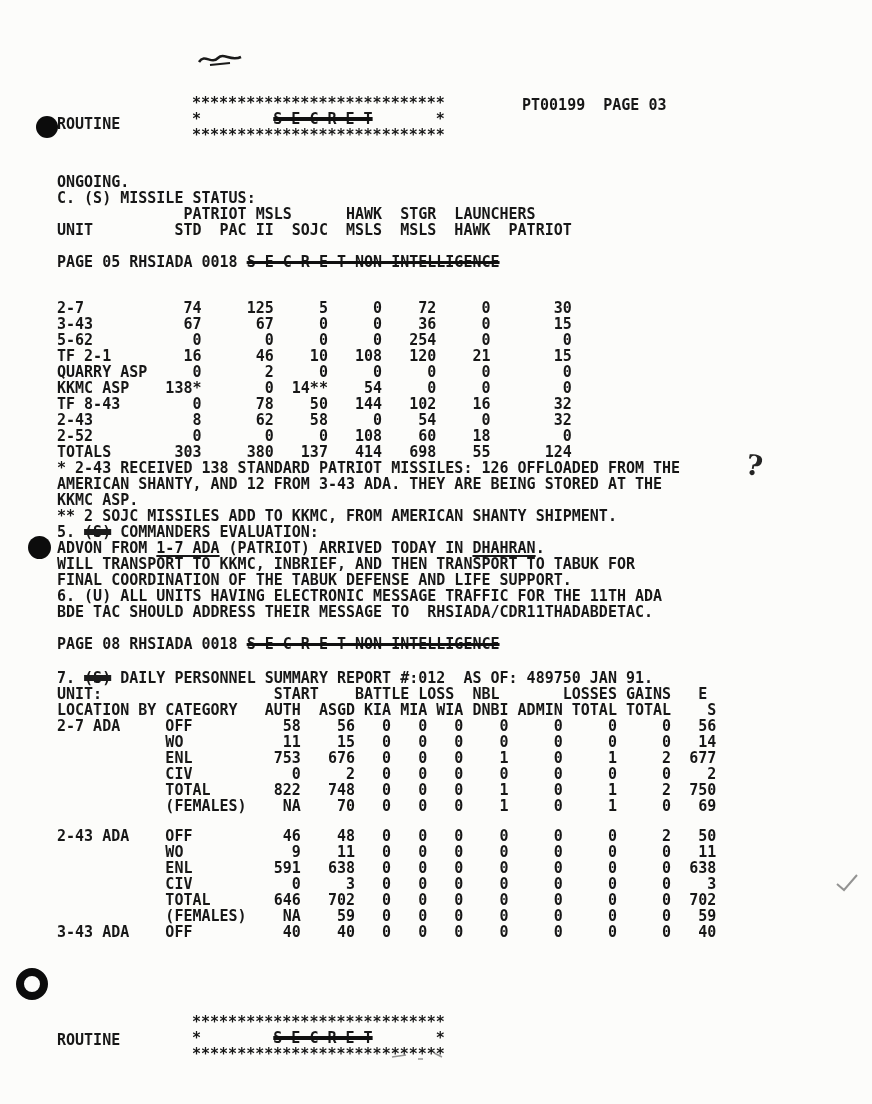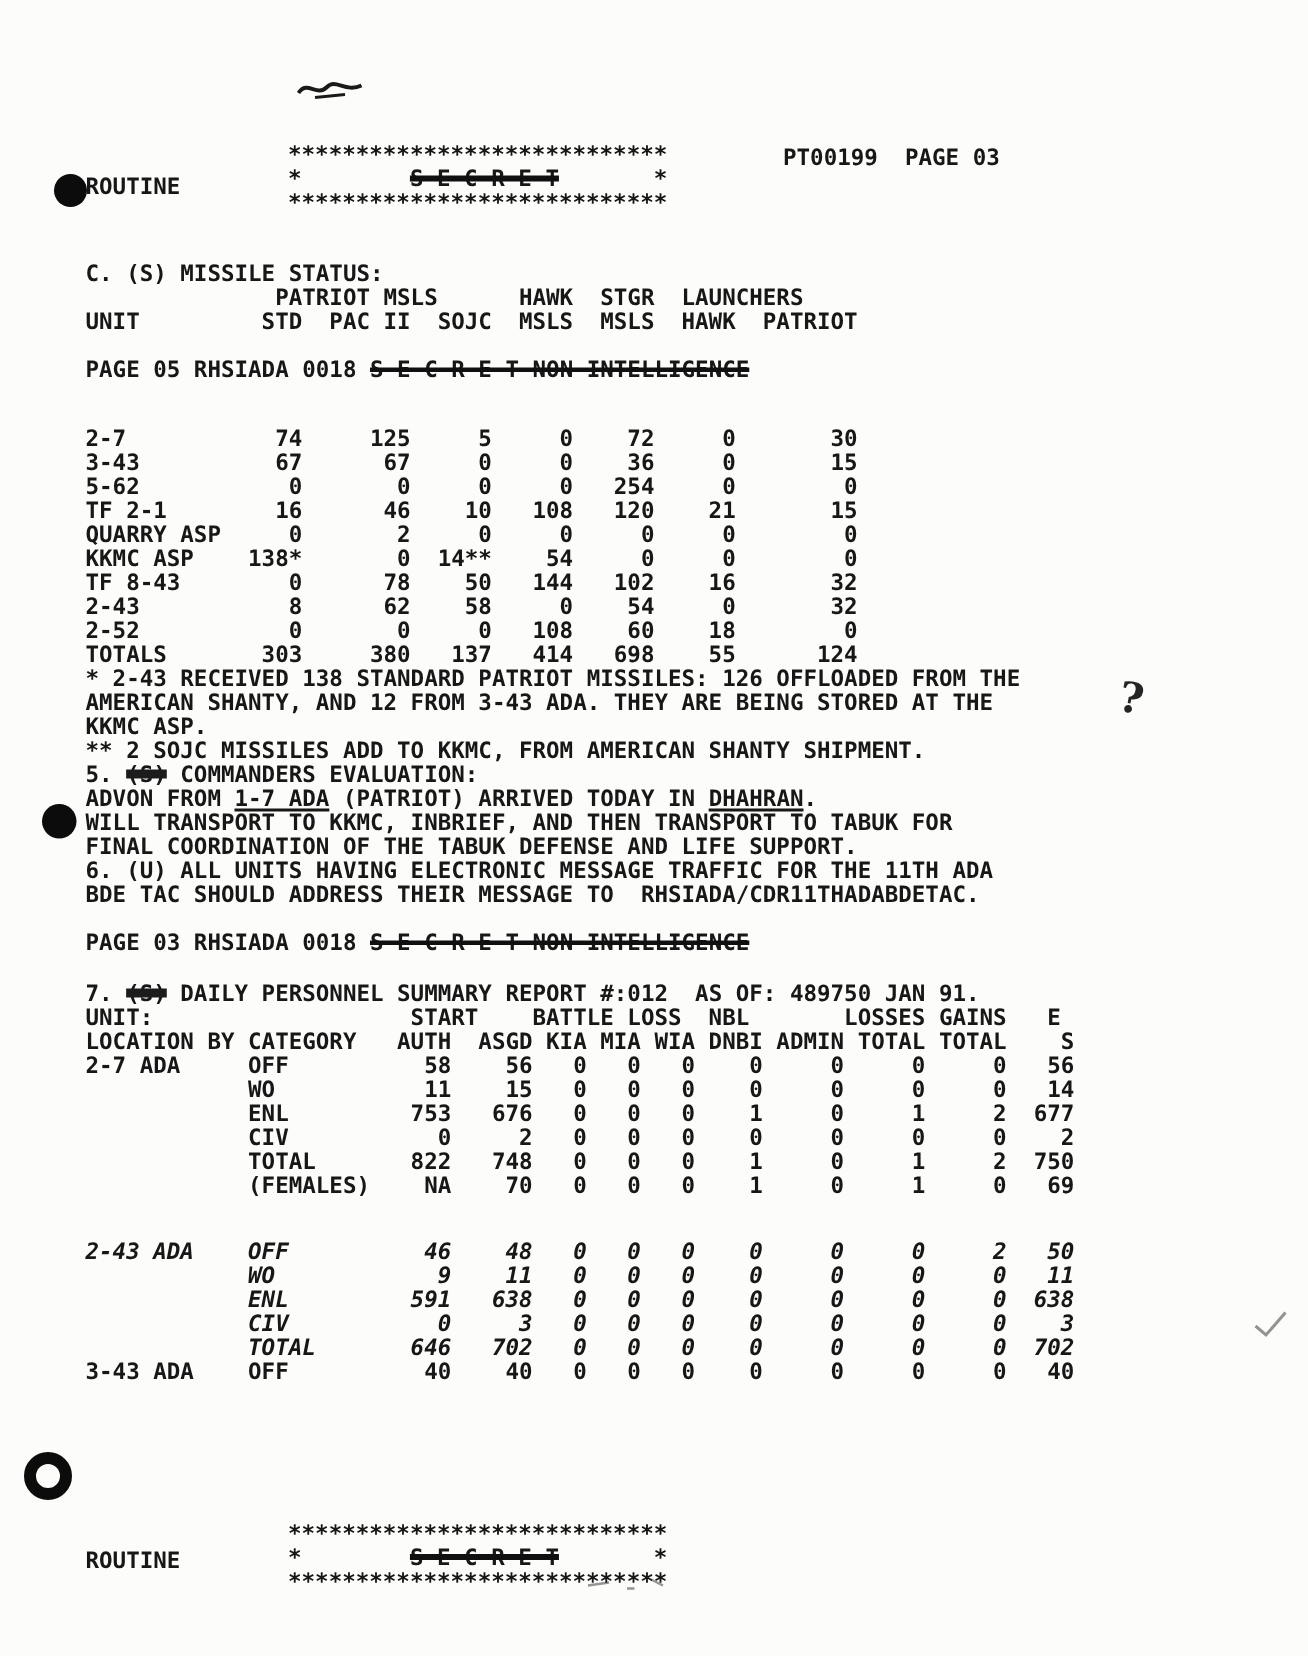--- a/index.html
+++ b/index.html
@@ -29,21 +29,21 @@
 
   .body-block { position: absolute; left: 57px; top: 174px; }
 
   .struck   { text-decoration: line-through; text-decoration-thickness: 3px; text-decoration-color: #101010; }
   .struck-heavy { text-decoration-thickness: 4px; text-align: right; }
   .u        { text-decoration: underline; text-decoration-thickness: 2px; text-underline-offset: 2px; }
   .scribble { text-decoration: line-through; text-decoration-thickness: 6px; text-decoration-color: #1c1c1c; }
 
   .marker05 { margin: 16px 0 30px 0; }
   .marker06 { margin: 16px 0 18px 0; }
-  .gap14 { margin-top: 28px; font-style: italic; }
+  .gap14 { margin-top: 14px; }
   .gap40 { }
 
   .hole { position: absolute; background: #0c0c0c; border-radius: 50%; }
   .hole.ring { background: transparent; border: 8px solid #0c0c0c; }
 
   .mark { position: absolute; }
   .hand-q {
     position: absolute; left: 746px; top: 458px;
     font-family: "DejaVu Serif", serif; font-size: 28px; font-weight: bold;
     color: #242424; transform: rotate(10deg);
@@ -74,20 +74,21 @@
 
   <div class="banner banner-top">
     <div class="pre">****************************</div>
     <div class="pre"><span>*        </span><span class="struck struck-heavy">S E C R E T</span><span>       *</span></div>
     <div class="pre">****************************</div>
   </div>
 
   <div class="routine routine-top pre">ROUTINE</div>
 
   <div class="body-block">
+    <div class="pre">ONGOING.</div>
     <div class="pre">C. (S) MISSILE STATUS:</div>
     <div class="pre">              PATRIOT MSLS      HAWK  STGR  LAUNCHERS</div>
     <div data-table-rows="body.missile.table.columns">
         <div>UNIT         STD  PAC II  SOJC  MSLS  MSLS  HAWK  PATRIOT</div>
       </div>
 
     <div class="pre marker05"><span>PAGE 05 RHSIADA 0018 </span><span class="struck">S E C R E T NON INTELLIGENCE</span></div>
 
     <div data-table-rows="body.missile.table.rows">
         <div>2-7           74     125     5     0    72     0       30</div>
@@ -106,41 +107,42 @@
 KKMC ASP.
 ** 2 SOJC MISSILES ADD TO KKMC, FROM AMERICAN SHANTY SHIPMENT.</div>
 
     <div class="pre"><span>5. </span><span class="scribble">(S)</span><span> COMMANDERS EVALUATION:</span></div>
     <div class="pre"><span>ADVON FROM </span><span class="u">1-7 ADA</span><span> (PATRIOT) ARRIVED TODAY IN </span><span class="u">DHAHRAN</span><span>.</span></div>
     <div class="pre">WILL TRANSPORT TO KKMC, INBRIEF, AND THEN TRANSPORT TO TABUK FOR
 FINAL COORDINATION OF THE TABUK DEFENSE AND LIFE SUPPORT.</div>
     <div class="pre">6. (U) ALL UNITS HAVING ELECTRONIC MESSAGE TRAFFIC FOR THE 11TH ADA
 BDE TAC SHOULD ADDRESS THEIR MESSAGE TO  RHSIADA/CDR11THADABDETAC.</div>
 
-    <div class="pre marker06"><span>PAGE 03 RHSIADA 0018 </span><span class="struck">S E C R E T NON INTELLIGENCE</span></div>
+    <div class="pre marker06"><span>PAGE 08 RHSIADA 0018 </span><span class="struck">S E C R E T NON INTELLIGENCE</span></div>
 
     <div class="pre"><span>7. </span><span class="scribble">(S)</span><span> DAILY PERSONNEL SUMMARY REPORT #:012  AS OF: 489750 JAN 91.</span></div>
     <div class="pre">UNIT:                   START    BATTLE LOSS  NBL       LOSSES GAINS   E</div>
     <div data-table-rows="body.personnel.columns">
         <div>LOCATION BY CATEGORY   AUTH  ASGD KIA MIA WIA DNBI ADMIN TOTAL TOTAL    S</div>
       </div>
     <div data-table-rows="body.personnel.units.0.rows">
         <div>2-7 ADA     OFF          58    56   0   0   0    0     0     0     0   56</div>
         <div>            WO           11    15   0   0   0    0     0     0     0   14</div>
         <div>            ENL         753   676   0   0   0    1     0     1     2  677</div>
         <div>            CIV           0     2   0   0   0    0     0     0     0    2</div>
         <div>            TOTAL       822   748   0   0   0    1     0     1     2  750</div>
         <div>            (FEMALES)    NA    70   0   0   0    1     0     1     0   69</div>
       </div>
     <div class="gap14" data-table-rows="body.personnel.units.1.rows">
         <div>2-43 ADA    OFF          46    48   0   0   0    0     0     0     2   50</div>
         <div>            WO            9    11   0   0   0    0     0     0     0   11</div>
         <div>            ENL         591   638   0   0   0    0     0     0     0  638</div>
         <div>            CIV           0     3   0   0   0    0     0     0     0    3</div>
         <div>            TOTAL       646   702   0   0   0    0     0     0     0  702</div>
+        <div>            (FEMALES)    NA    59   0   0   0    0     0     0     0   59</div>
       </div>
     <div class="gap40" data-table-rows="body.personnel.units.2.rows">
         <div>3-43 ADA    OFF          40    40   0   0   0    0     0     0     0   40</div>
       </div>
   </div>
 
   <div class="banner banner-bottom">
     <div class="pre">****************************</div>
     <div class="pre"><span>*        </span><span class="struck struck-heavy">S E C R E T</span><span>       *</span></div>
     <div class="pre">****************************</div>

